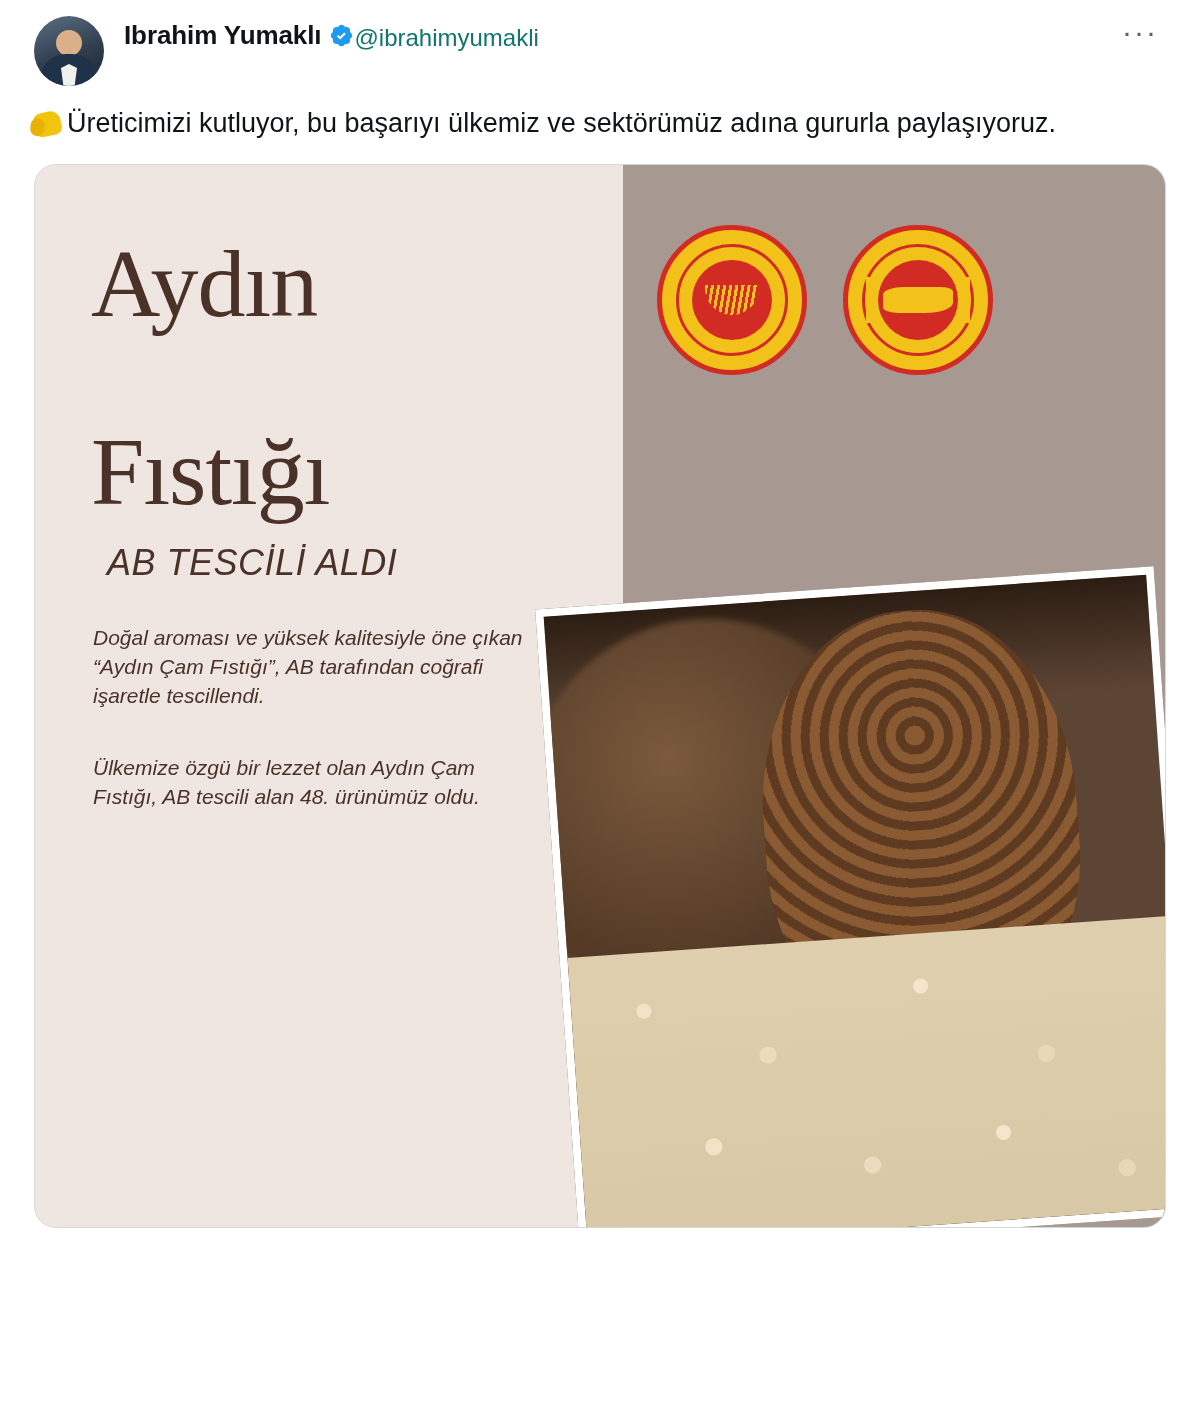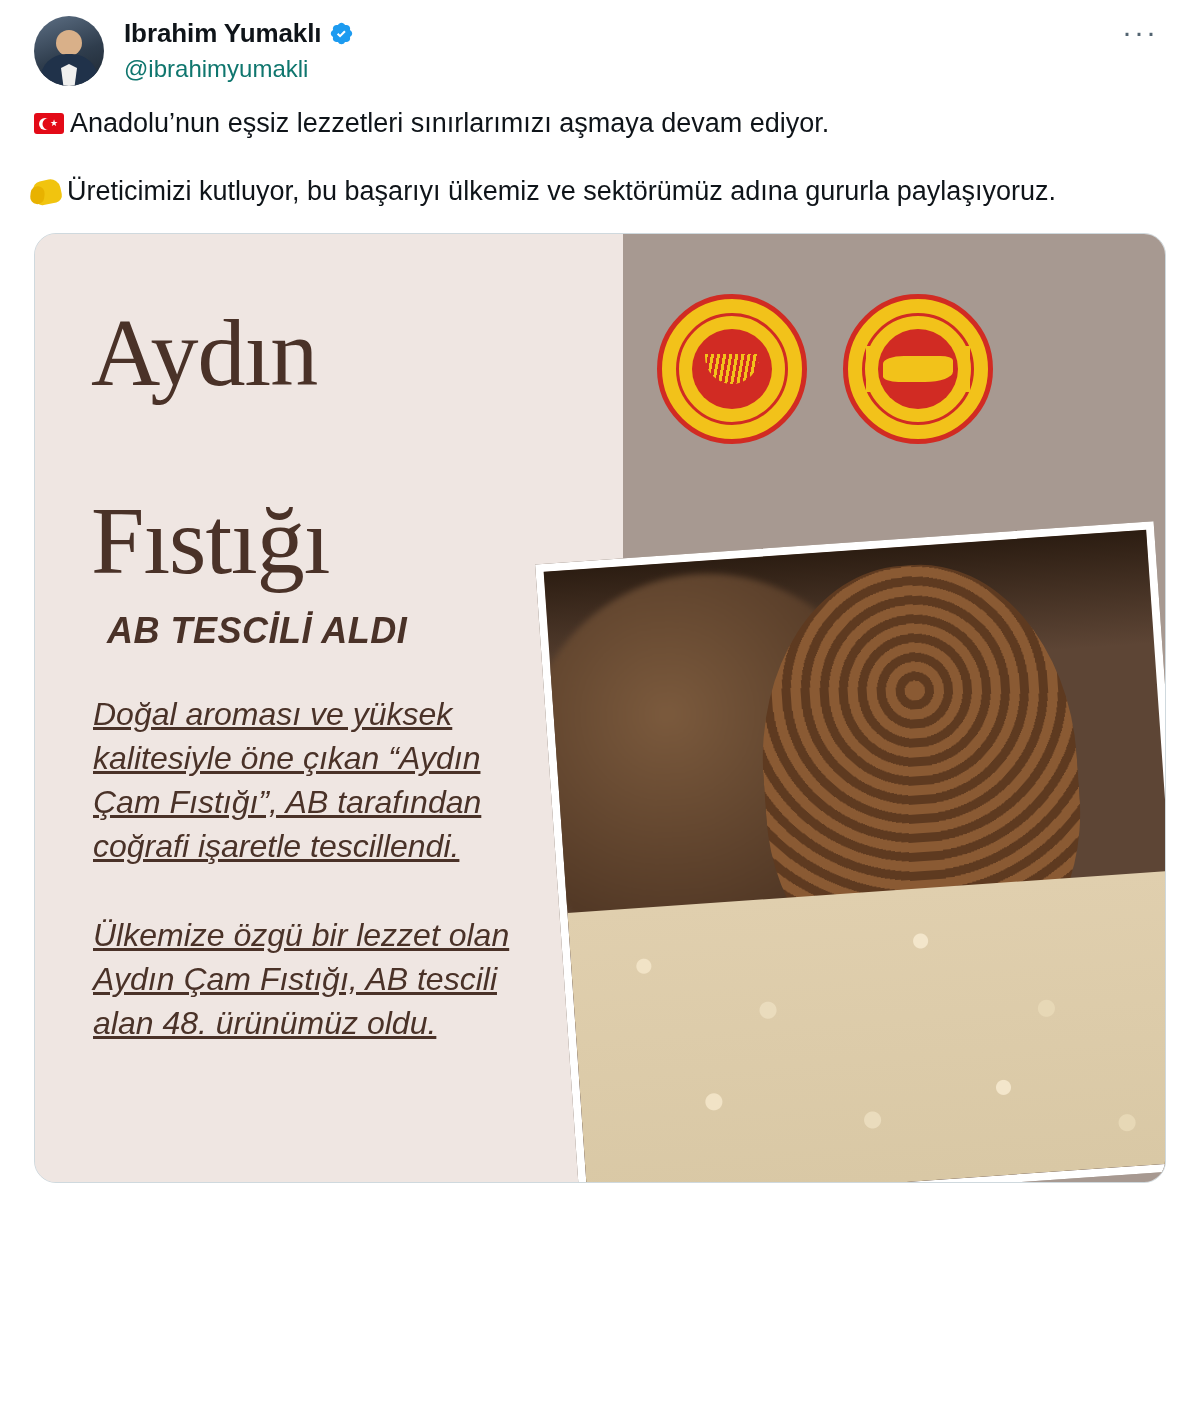--- a/index.html
+++ b/index.html
@@ -54,21 +54,21 @@
     position: absolute;
     width: 16px; height: 22px;
     background: #f0f0ef;
     left: 50%; bottom: 0;
     transform: translateX(-50%);
     clip-path: polygon(50% 0, 100% 18%, 85% 100%, 15% 100%, 0 18%);
   }
   .name-block {
     margin-left: 20px;
     display: flex;
-    flex-direction: column;
+    flex-direction: row;
     justify-content: center;
     padding-top: 4px;
   }
   .name-row {
     display: flex;
     align-items: center;
     gap: 8px;
   }
   .display-name {
     font-size: 26px;
@@ -195,21 +195,21 @@
     margin: 0 2px;
   }
 
   
   .media-card {
     margin: 0 34px 0 34px;
     border: 1px solid #cfd9de;
     border-radius: 22px;
     overflow: hidden;
     position: relative;
-    height: 950px;
+    height: 1064px;
     background: #efe7e3;
     display: flex;
   }
   .card-left {
     width: 52%;
     background: #efe6e2;
     padding: 72px 0 0 56px;
     position: relative;
   }
   .card-right {
@@ -222,35 +222,34 @@
     color: #4a3228;
     font-size: 96px;
     line-height: 0.98;
     font-weight: 400;
     letter-spacing: -1px;
     margin: 0;
   }
   .poster-sub {
     font-family: "Liberation Sans", sans-serif;
     font-style: italic;
-    font-weight: 700;
+    font-weight: 400;
     color: #4a3228;
     font-size: 36px;
     margin: 22px 0 0 16px;
     letter-spacing: 0.5px;
   }
   .poster-para {
     font-family: "Liberation Sans", sans-serif;
     font-style: italic;
     color: #4a3228;
-    font-size: 32px;
+    font-size: 21px;
     line-height: 1.38;
     margin: 40px 0 0 2px;
     max-width: 430px;
-    text-decoration: underline;
   }
   .poster-para + .poster-para { margin-top: 44px; }
 
   
   .seal {
     position: absolute;
     width: 150px;
     height: 150px;
     border-radius: 50%;
     top: 60px;
@@ -381,23 +380,20 @@
         </span>
       </div>
       <div class="handle">@ibrahimyumakli</div>
     </div>
 
     <div class="more-btn">···</div>
   </div>
 
   <div class="tweet-body">
 
-    <p>
-      <span class="flag-emoji"></span><span>Anadolu’nun eşsiz lezzetleri sınırlarımızı aşmaya devam ediyor.</span>
-    </p>
 
 
     <p>
       <span class="clap-emoji"></span><span>Üreticimizi kutluyor, bu başarıyı ülkemiz ve sektörümüz adına gururla paylaşıyoruz.</span>
     </p>
   </div>
 
   <div class="media-card">
 
     <div class="card-left">

